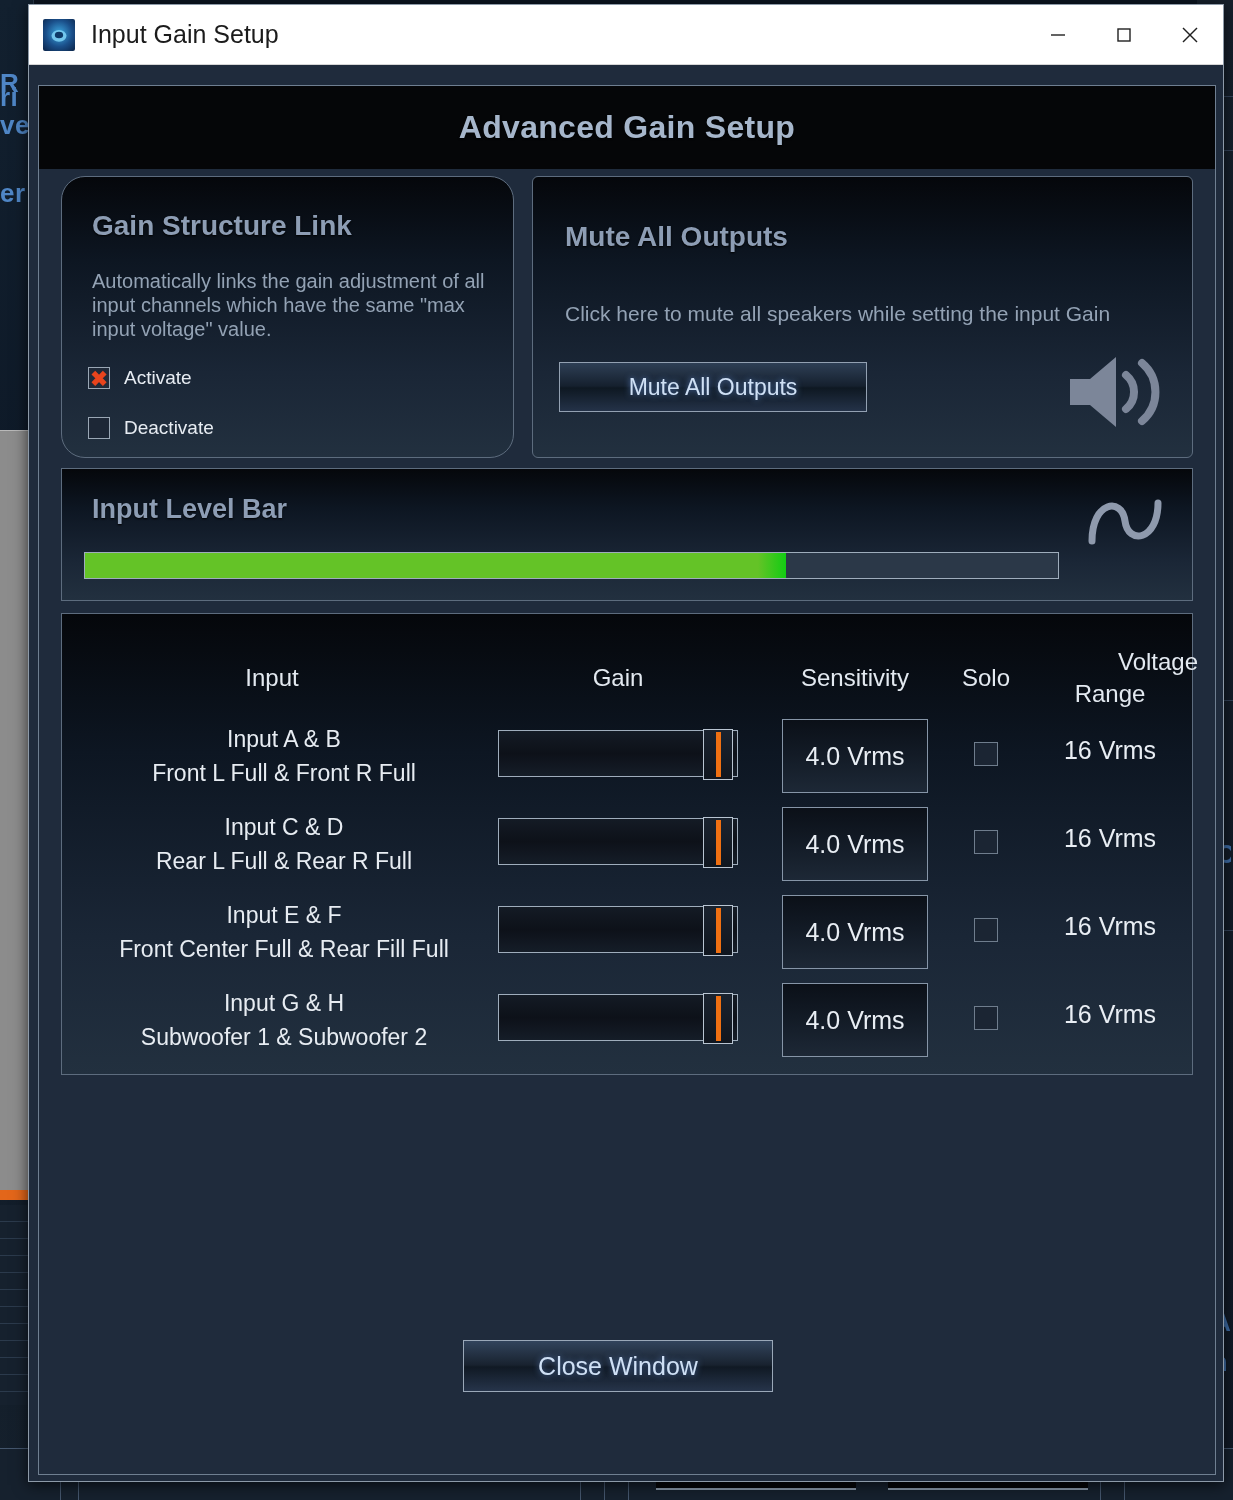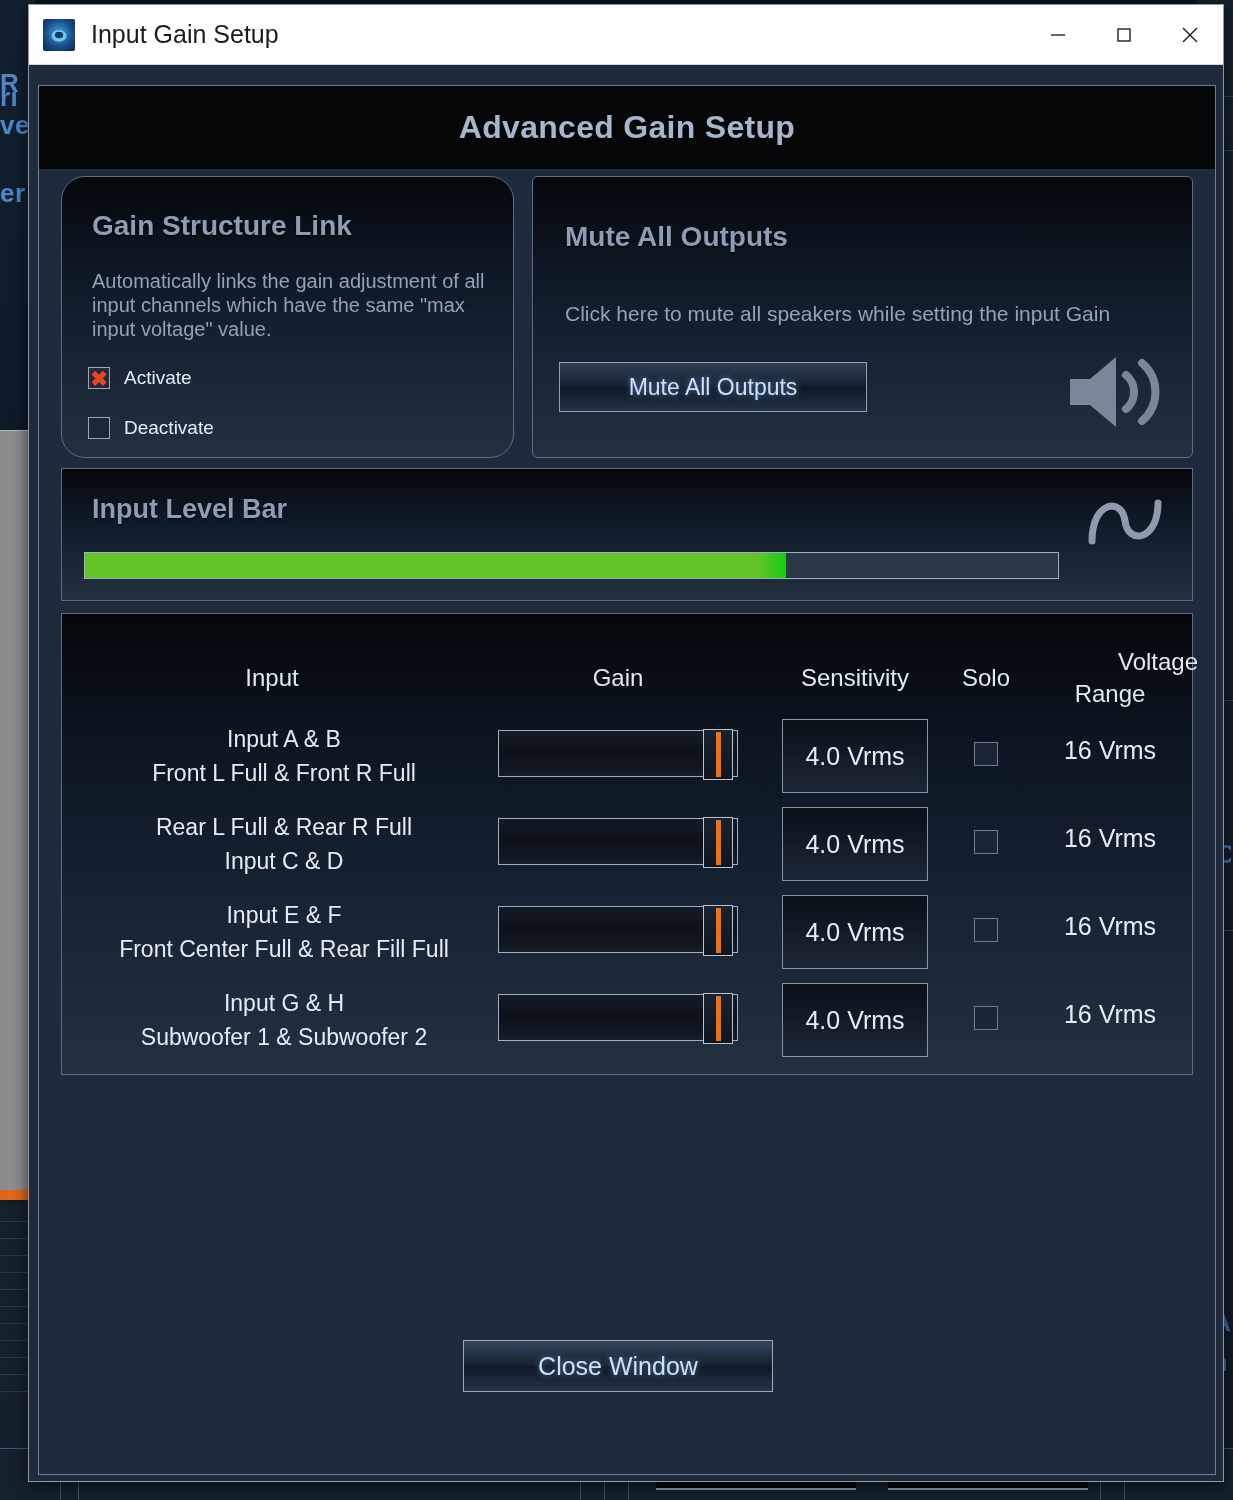--- a/index.html
+++ b/index.html
@@ -466,22 +466,22 @@
         <div class="slider">
           <div class="slider-handle" style="left:204px"></div>
         </div>
         <div class="sens">4.0 Vrms</div>
         <div class="solo"></div>
         <div class="vrange">16 Vrms</div>
       </div>
 
       <div class="row" style="top:188px">
         <div class="cell-input">
+          <div>Input C &amp; D</div>
           <div>Rear L Full &amp; Rear R Full</div>
-          <div>Input C &amp; D</div>
         </div>
         <div class="slider">
           <div class="slider-handle" style="left:204px"></div>
         </div>
         <div class="sens">4.0 Vrms</div>
         <div class="solo"></div>
         <div class="vrange">16 Vrms</div>
       </div>
 
       <div class="row" style="top:276px">

